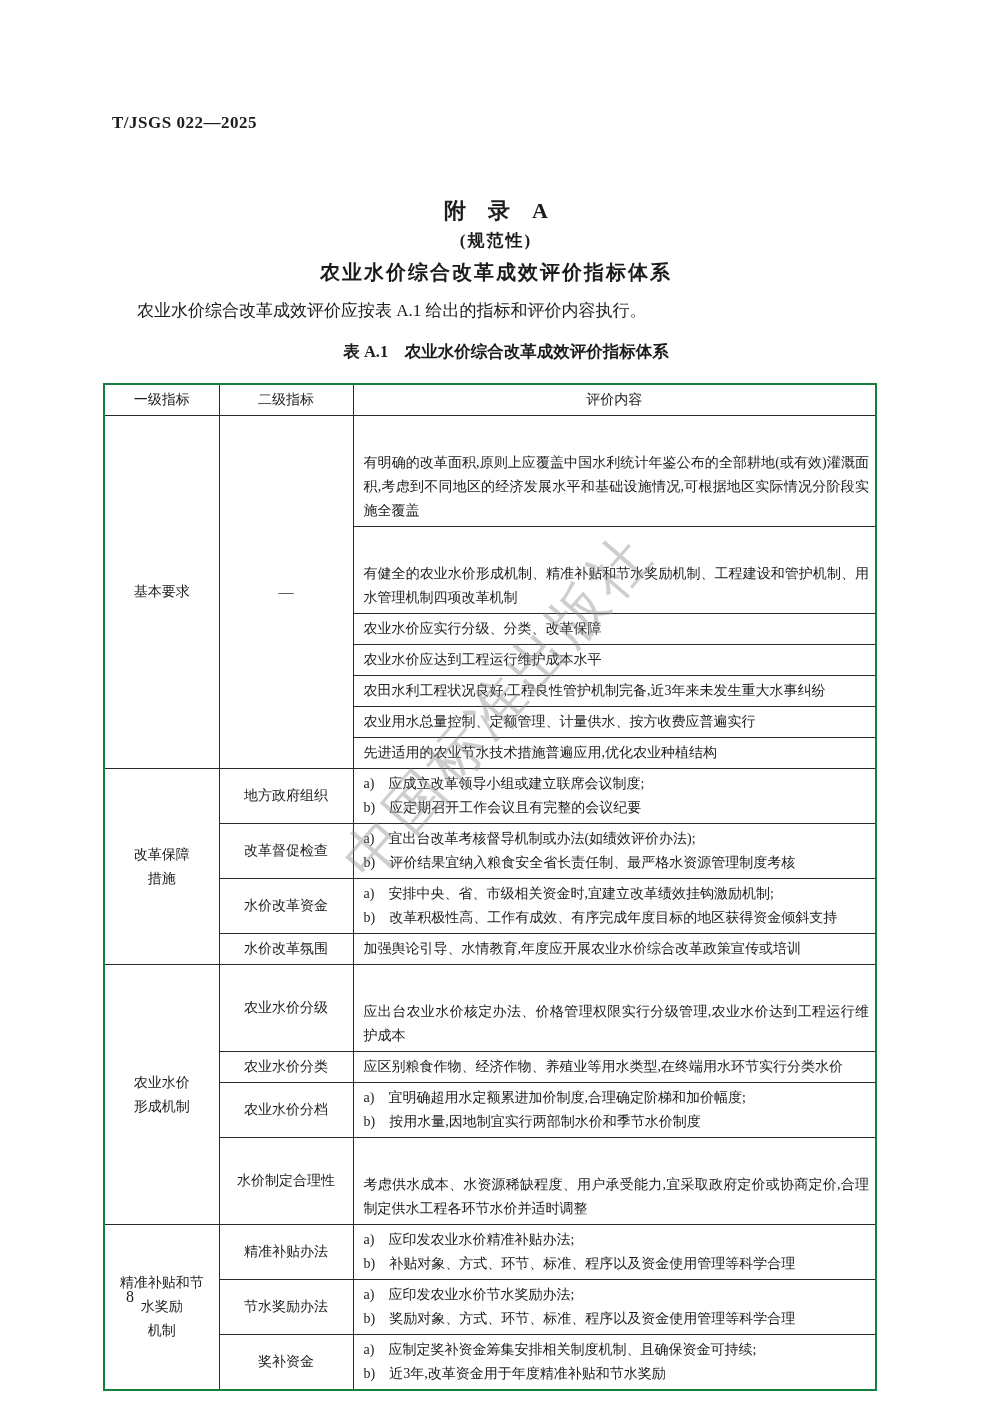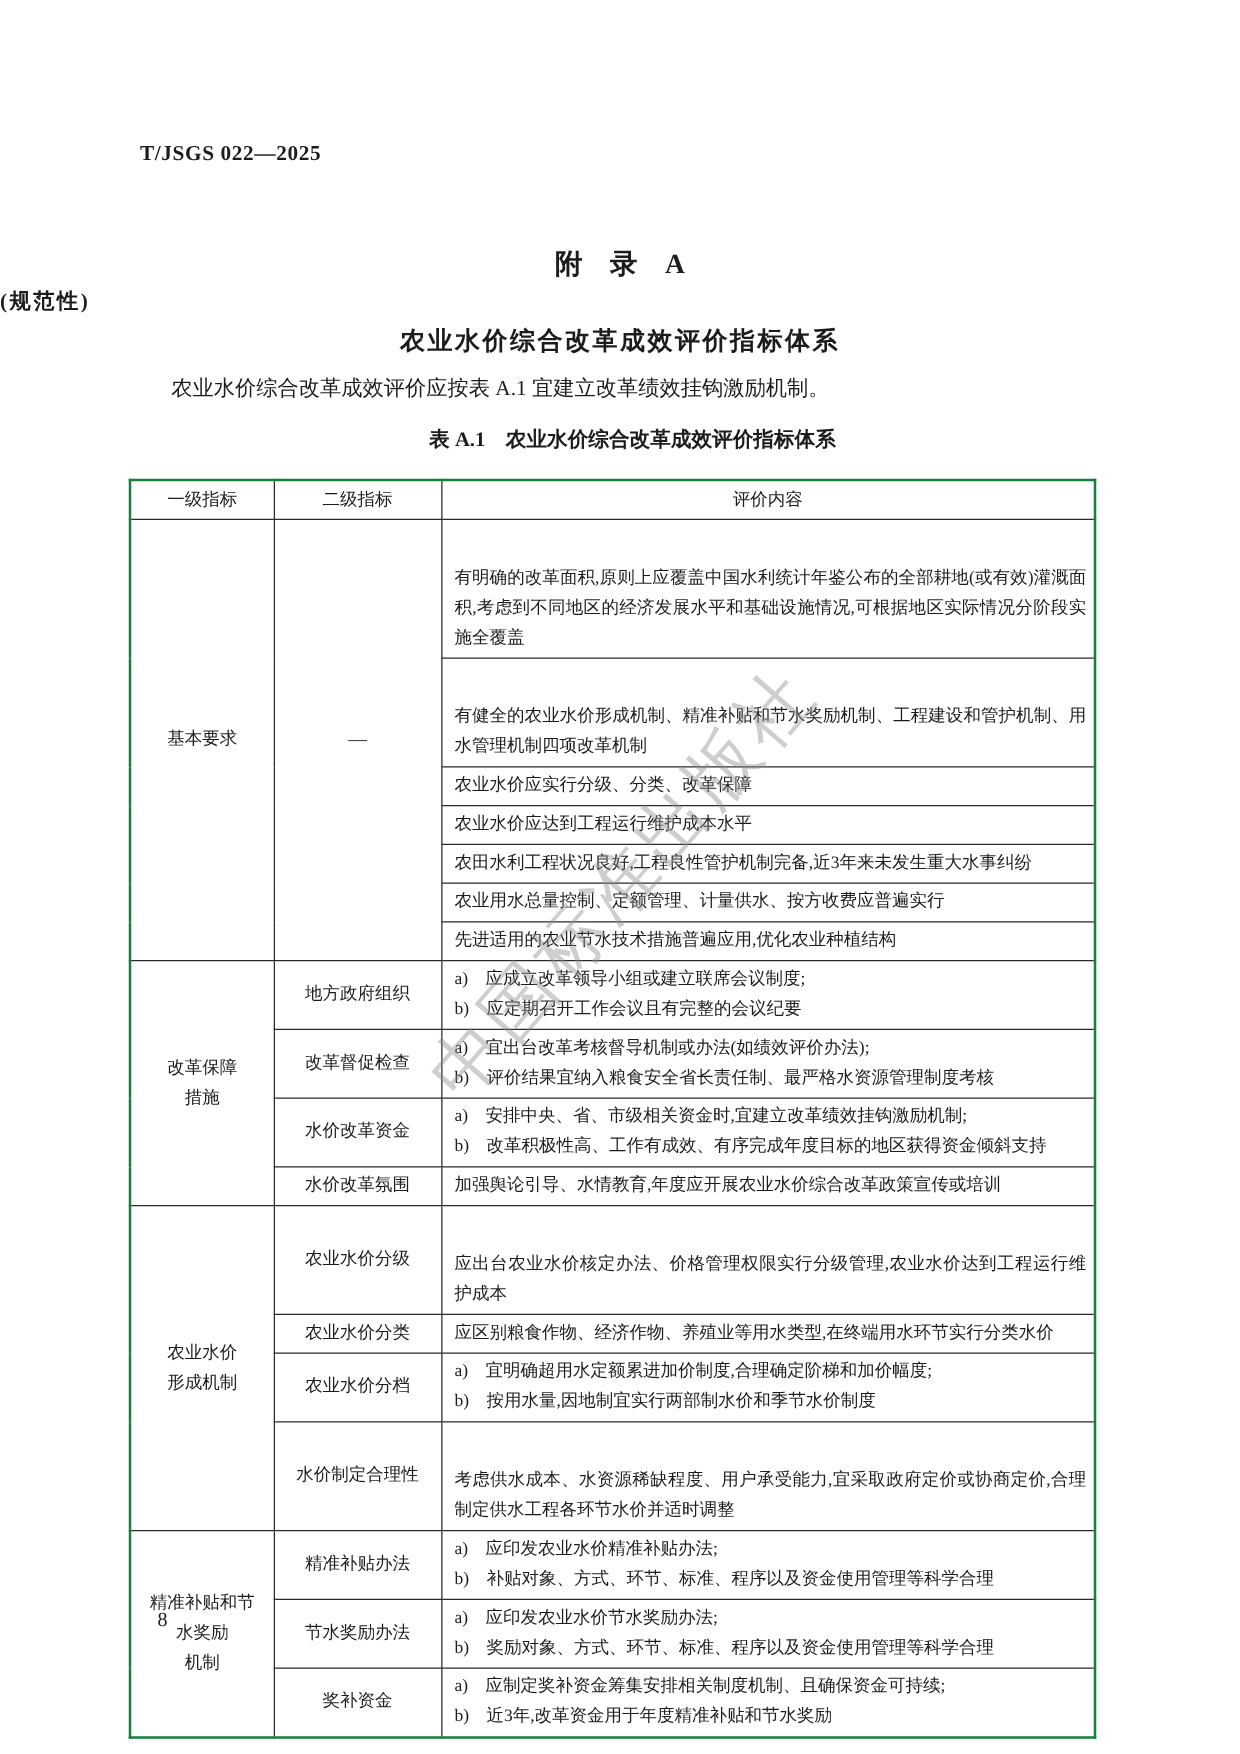--- a/index.html
+++ b/index.html
@@ -31,21 +31,21 @@
     width: 100%;
     text-align: center;
     font-size: 22px;
     font-weight: bold;
   }
   .appendix-subtitle {
     position: absolute;
     left: 0;
     top: 229px;
     width: 100%;
-    text-align: left;
+    text-align: center;
     font-size: 17px;
     font-weight: bold;
     letter-spacing: 2px;
   }
   .appendix-heading {
     position: absolute;
     left: 0;
     top: 259px;
     width: 100%;
     text-align: center;
@@ -142,21 +142,21 @@
 <div class="page">
 
   <div class="doc-number">T/JSGS 022—2025</div>
 
   <div class="watermark">中国标准出版社</div>
 
   <div class="appendix-title">附　录　A</div>
   <div class="appendix-subtitle">(规范性)</div>
   <div class="appendix-heading">农业水价综合改革成效评价指标体系</div>
 
-  <p class="intro">农业水价综合改革成效评价应按表 A.1 宜建立改革绩效挂钩激励机制。</p>
+  <p class="intro">农业水价综合改革成效评价应按表 A.1 给出的指标和评价内容执行。</p>
 
   <div class="table-caption">表 A.1　农业水价综合改革成效评价指标体系</div>
 
   <table class="eval-table">
     <colgroup>
         <col class="c1">
         <col class="c2">
         <col class="c3">
       </colgroup>
     <thead>

